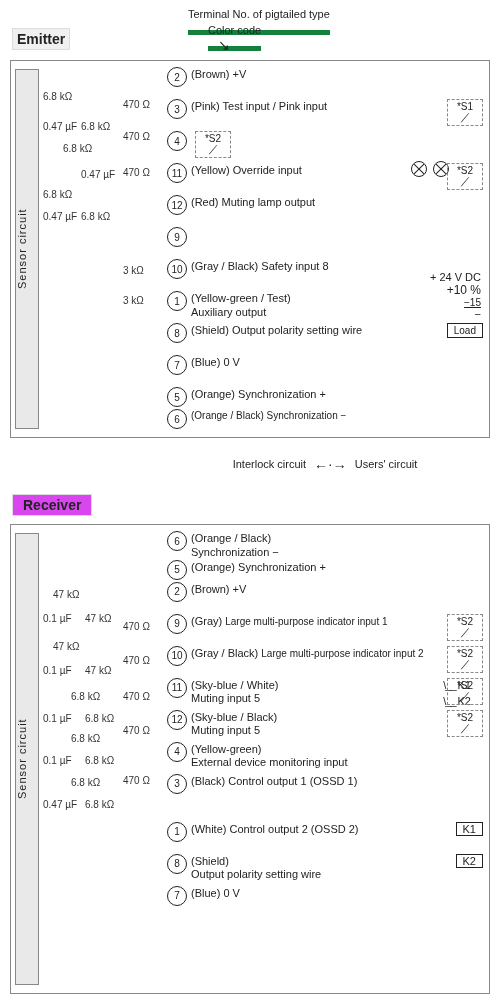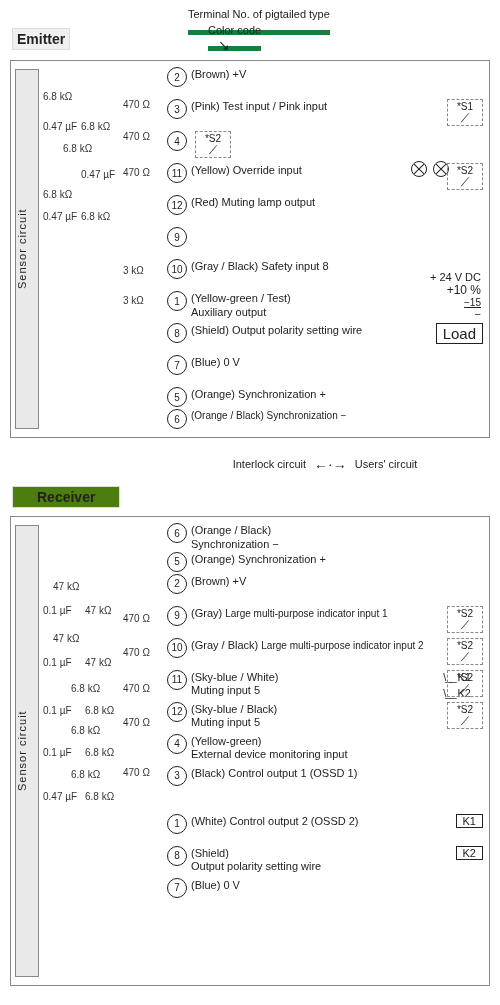--- a/index.html
+++ b/index.html
@@ -55,21 +55,21 @@
   .term-label { flex: 1 1 auto; font-size: 11px; line-height: 1.25; padding-top: 1px; }
   .term-label .sub { font-size: 10px; }
   .sw-box {
     display: inline-flex; flex-direction: column; align-items: center;
     border: 1px dashed #888; padding: 1px 4px; font-size: 10px;
     margin-left: 4px; min-width: 26px;
   }
   .sw-box .sw-sym { font-size: 12px; line-height: 1; }
   .right-widgets { display: flex; align-items: flex-start; }
   .load-box {
-    border: 1px solid #222; padding: 1px 6px; font-size: 15px;
+    border: 1px solid #222; padding: 1px 6px; font-size: 10px;
     margin-left: 6px;
   }
 
   .comp-anno {
     position: absolute;
     font-size: 10px; color: #333; white-space: nowrap;
   }
 
   .supply-box {
     position: absolute; right: 8px; top: 210px;
@@ -96,23 +96,23 @@
   .k-contacts .kc::before { content: '\\__'; letter-spacing: -1px; margin-right: 2px; }
 
   .footer-row {
     display: flex; justify-content: center; align-items: center;
     gap: 8px; margin: 6px 0 10px 150px;
     font-size: 11px;
   }
   .footer-row .sep { font-size: 14px; }
 
   .rx-title {
-    background: #4d7c0f; padding: 2px 24px;
+    background: #d946ef; padding: 2px 10px;
     font-weight: bold; font-size: 14px; border: 1px solid #ddd;
-    display: inline-block; margin: 4px 0 2px 4px;
+    display: inline-block; margin: 12px 0 2px 4px;
   }
 
   .k-tag {
     border: 1px solid #222; padding: 0 6px; font-size: 11px;
     display: inline-block; margin-left: 6px;
   }
 
   
   .sync-row { min-height: 22px; }
 </style>

